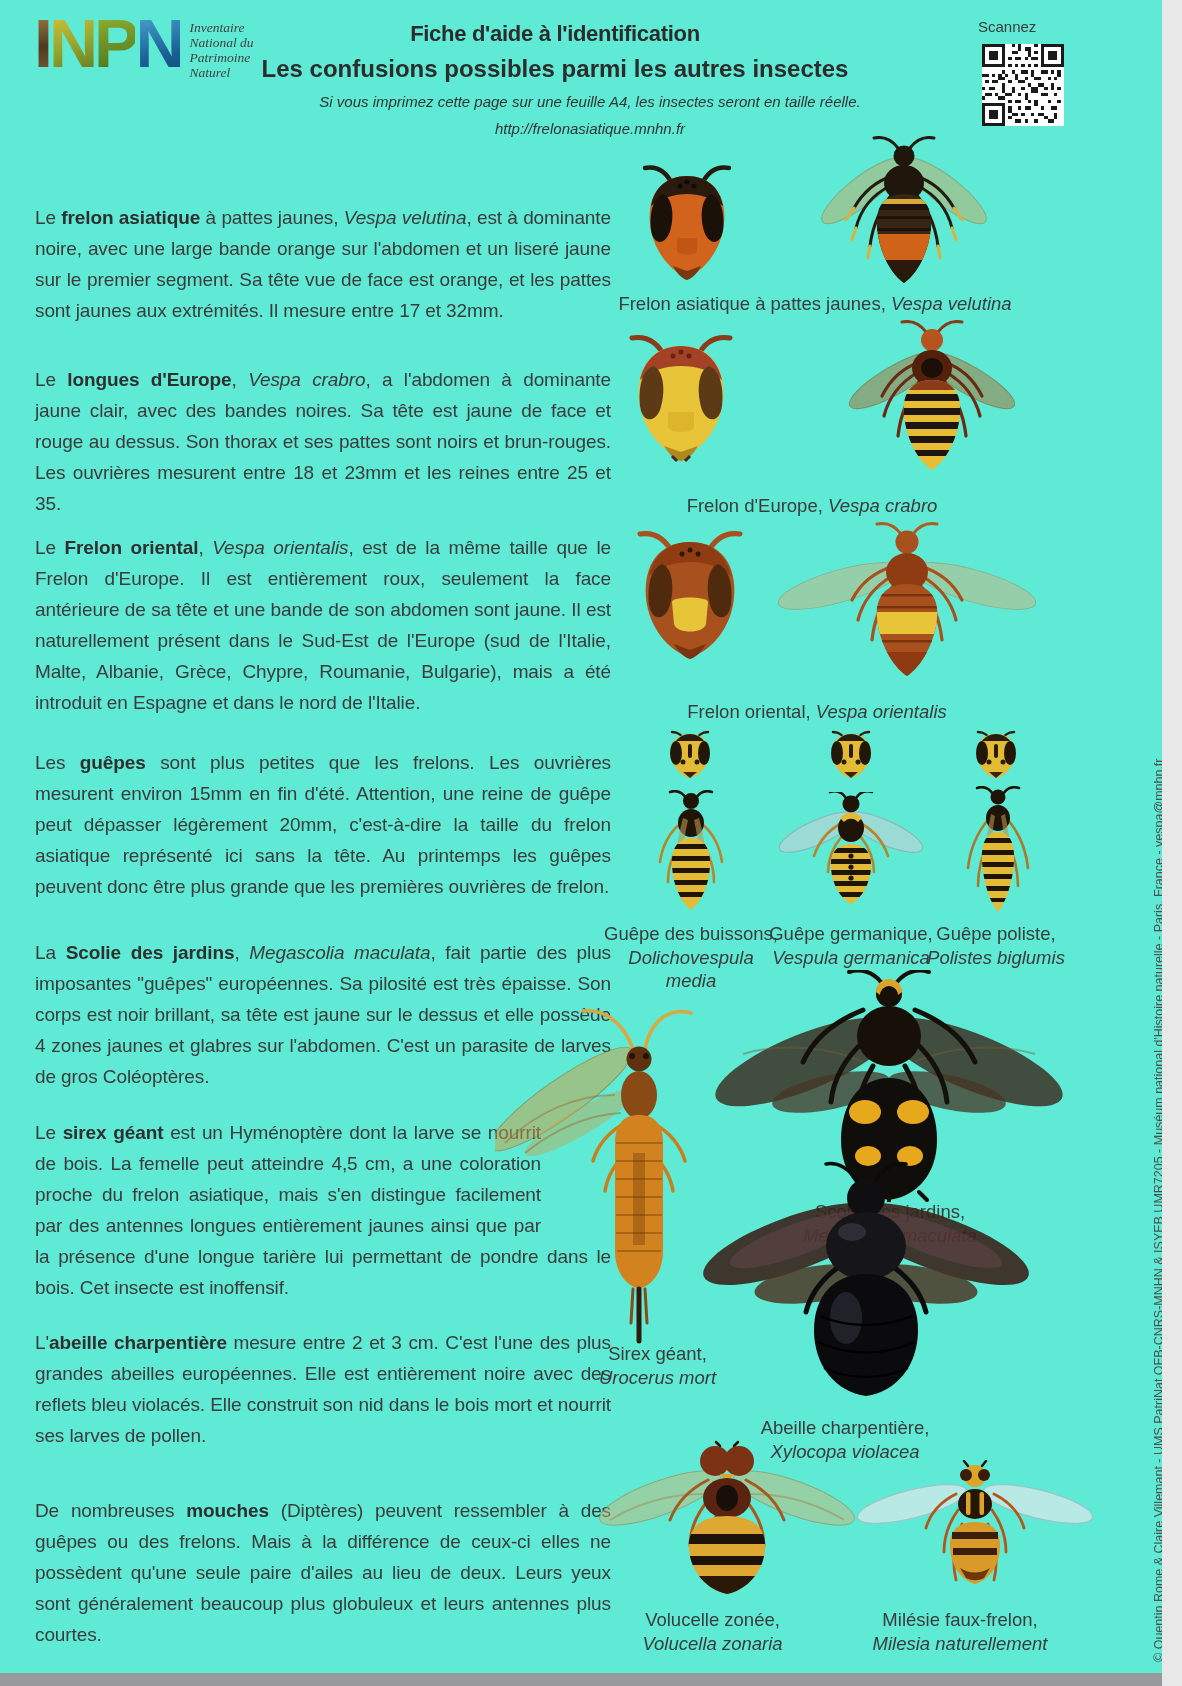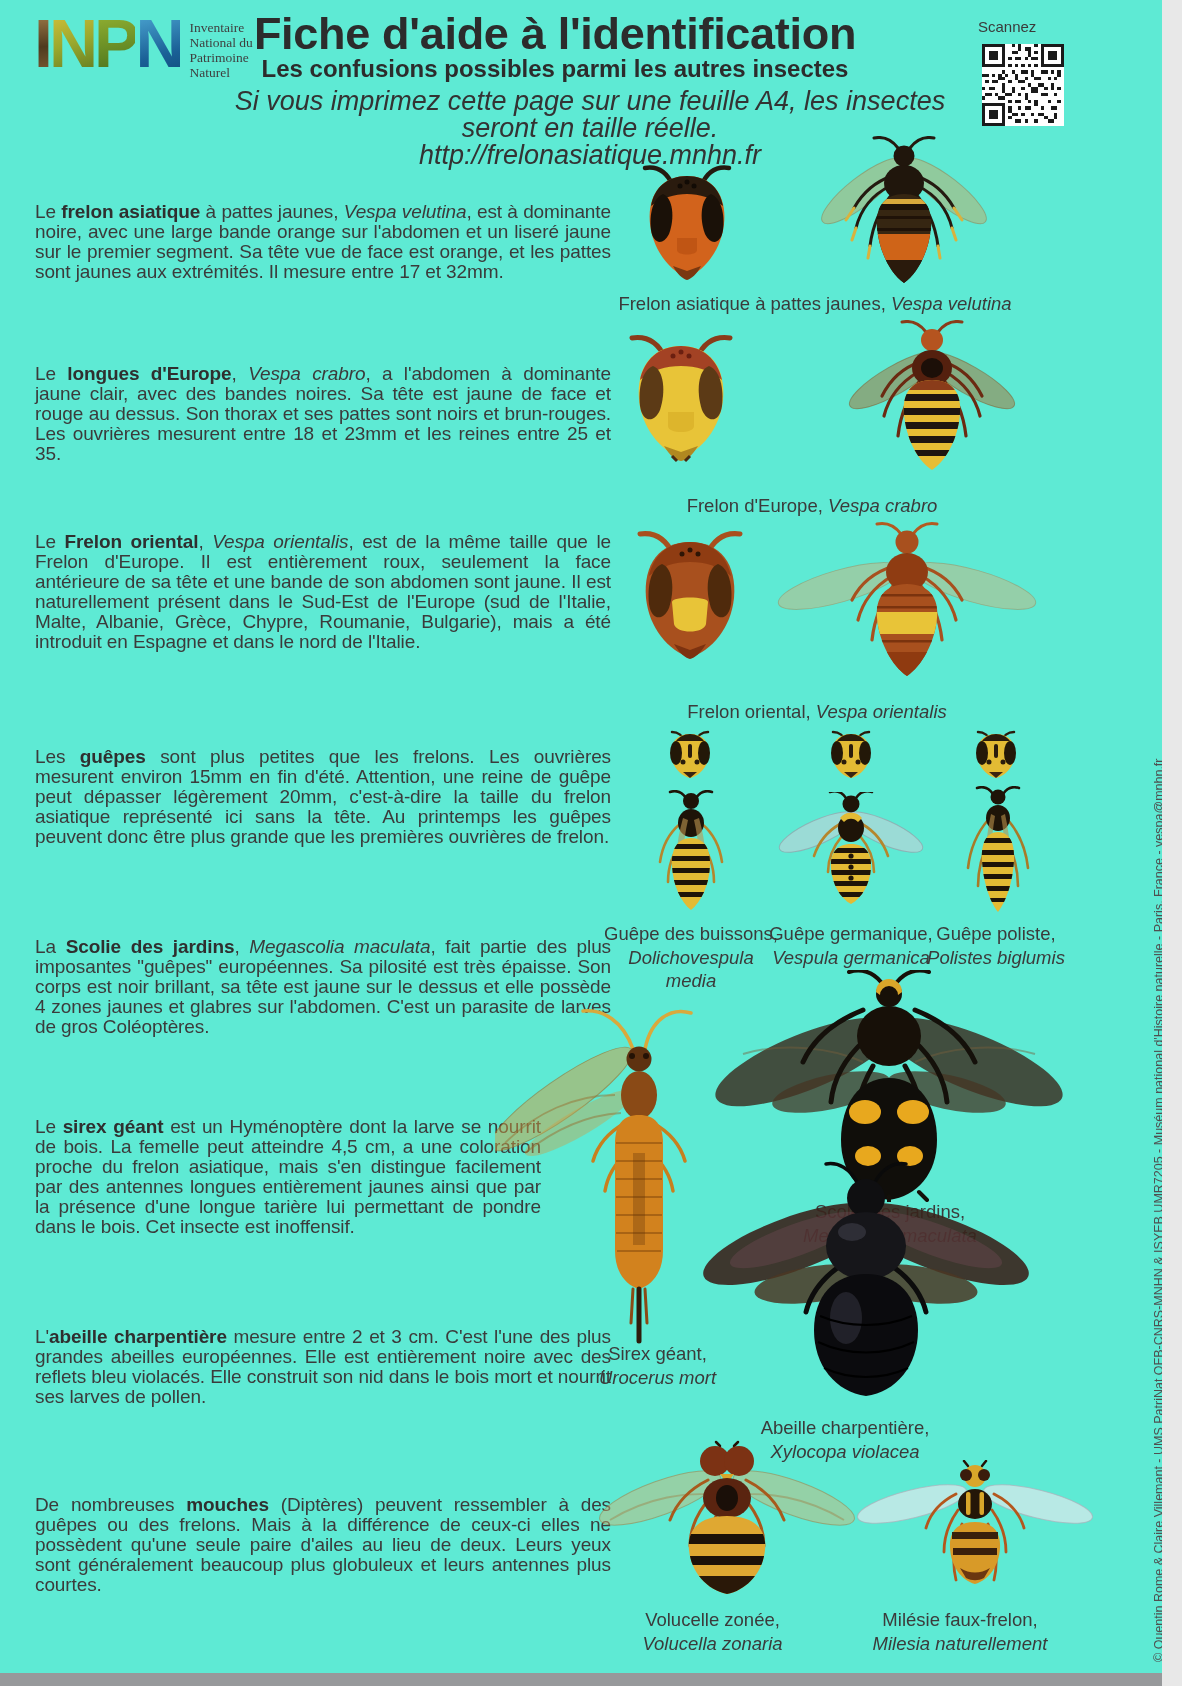--- a/index.html
+++ b/index.html
@@ -12,32 +12,32 @@
   .L{font-weight:800;font-size:68px;line-height:62px;letter-spacing:-4px;font-family:"Liberation Sans",sans-serif;}
   .li{color:#6b4a26}.ln1{color:#9aa32e}.lp{color:#55821f}.ln2{color:#1f7ab0}
   @supports ((-webkit-background-clip:text)){
     .L{-webkit-background-clip:text;background-clip:text;color:transparent;}
     .li{background-image:linear-gradient(175deg,#a07c48 10%,#4f3a1e 55%,#86643a);}
     .ln1{background-image:linear-gradient(160deg,#e2c53c,#9aa82e 50%,#55741e);}
     .lp{background-image:linear-gradient(170deg,#9cb834,#3f6b1a);}
     .ln2{background-image:linear-gradient(165deg,#54b1dc,#1a6096 65%,#0e4a78);}
   }
   .logo-tag{margin-left:9px;margin-top:8px;font-family:"Liberation Serif",serif;
-            font-size:13.5px;line-height:15px;color:#3f3f3f;}
+            font-size:13.5px;line-height:15px;color:#3f3f3f;font-style:italic;}
   .titles{position:absolute;left:205px;top:14px;width:700px;text-align:center;color:#2c2c2c;}
-  .title{font-size:45px;font-weight:800;line-height:40px;letter-spacing:-.3px;}
+  .title{font-size:22px;font-weight:800;line-height:40px;letter-spacing:-.3px;}
   .subtitle{font-size:24px;font-weight:700;line-height:30px;}
   .notes{position:absolute;left:195px;top:88px;width:790px;text-align:center;
-         font-style:italic;font-size:27px;line-height:27px;color:#333;}
+         font-style:italic;font-size:15px;line-height:27px;color:#333;}
   .scannez{position:absolute;left:978px;top:18px;width:88px;text-align:left;
            font-size:15px;color:#3a3a3a;}
 
   
   .para{position:absolute;left:35px;width:576px;text-align:justify;
-        font-size:19px;line-height:20px;color:#3b3b3b;letter-spacing:-.1px;}
+        font-size:19px;line-height:31px;color:#3b3b3b;letter-spacing:-.1px;}
   .para b{font-weight:700;color:#2f2f2f;}
   .para i{font-style:italic;}
   .float-spacer{float:right;width:70px;height:112px;}
 
   
   .cap{position:absolute;font-size:18.5px;line-height:23.5px;color:#3b3b3b;text-align:center;}
   .cap i{font-style:italic;}
   .blk{display:block;}
 
   .credit{position:absolute;left:1152px;top:1662px;transform:rotate(-90deg);

